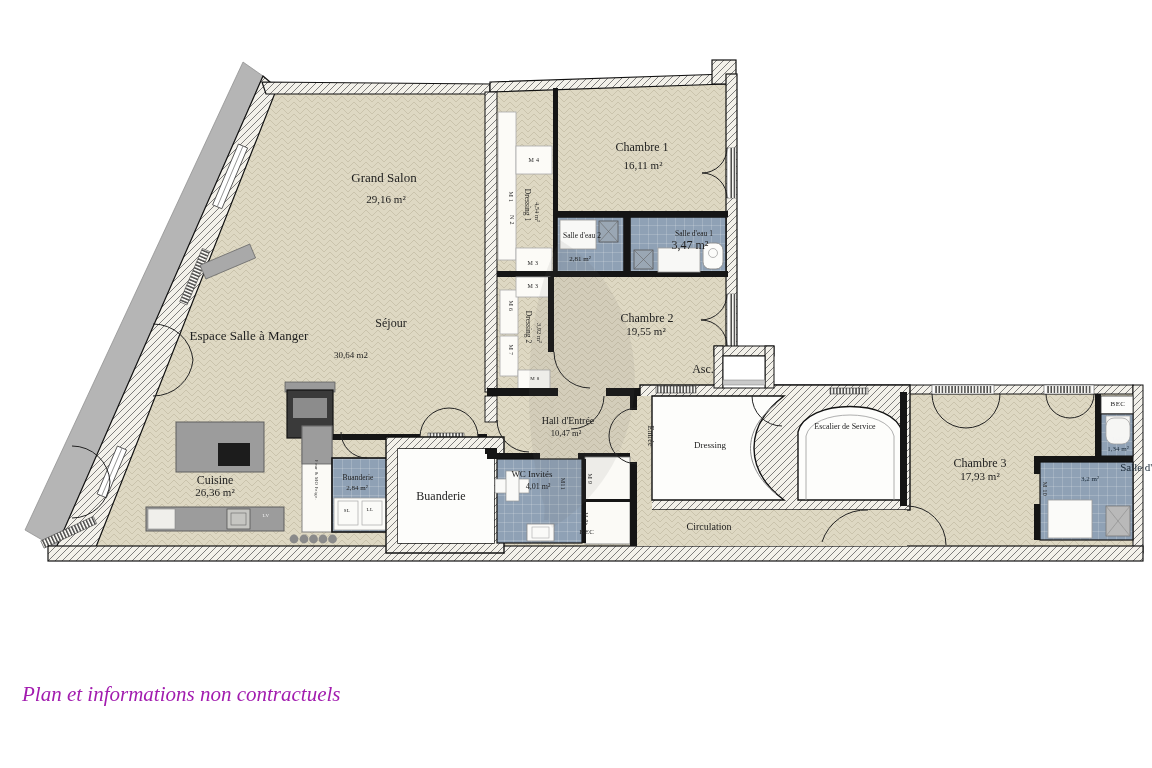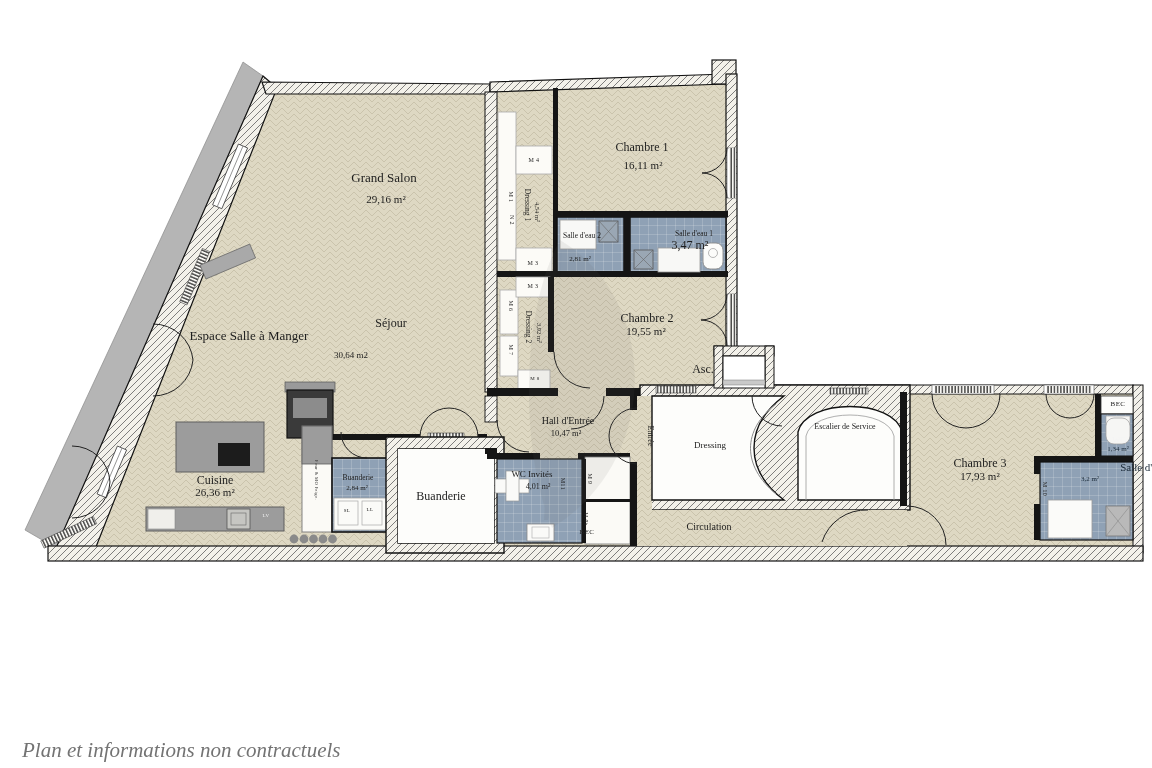--- a/index.html
+++ b/index.html
@@ -3,21 +3,21 @@
 <meta charset="utf-8">
 <style>
   html,body{margin:0;padding:0;background:#ffffff;}
   .page{position:relative;width:1152px;height:768px;background:#ffffff;overflow:hidden;
         font-family:"Liberation Serif",serif;}
   .plan-svg{position:absolute;left:0;top:0;}
   .lbl{position:absolute;transform:translate(-50%,-50%);white-space:nowrap;color:#1d1d1d;
        font-family:"Liberation Serif",serif;line-height:1.05;text-align:center;}
   .v{transform:translate(-50%,-50%) rotate(90deg);}
   .tag{color:#222;letter-spacing:.4px;}
-  .footer{position:absolute;left:22px;top:738px;font-size:21px;font-style:italic;color:#737373;
+  .footer{position:absolute;left:22px;top:682px;font-size:21px;font-style:italic;color:#a21caf;
           font-family:"Liberation Serif",serif;text-align:right;}
 </style>
 </head>
 <body>
 
 <div class="page">
 
 <svg class="plan-svg" width="1152" height="768" viewBox="0 0 1152 768">
   <defs>
     <pattern id="pq" width="12" height="12" patternUnits="userSpaceOnUse">

